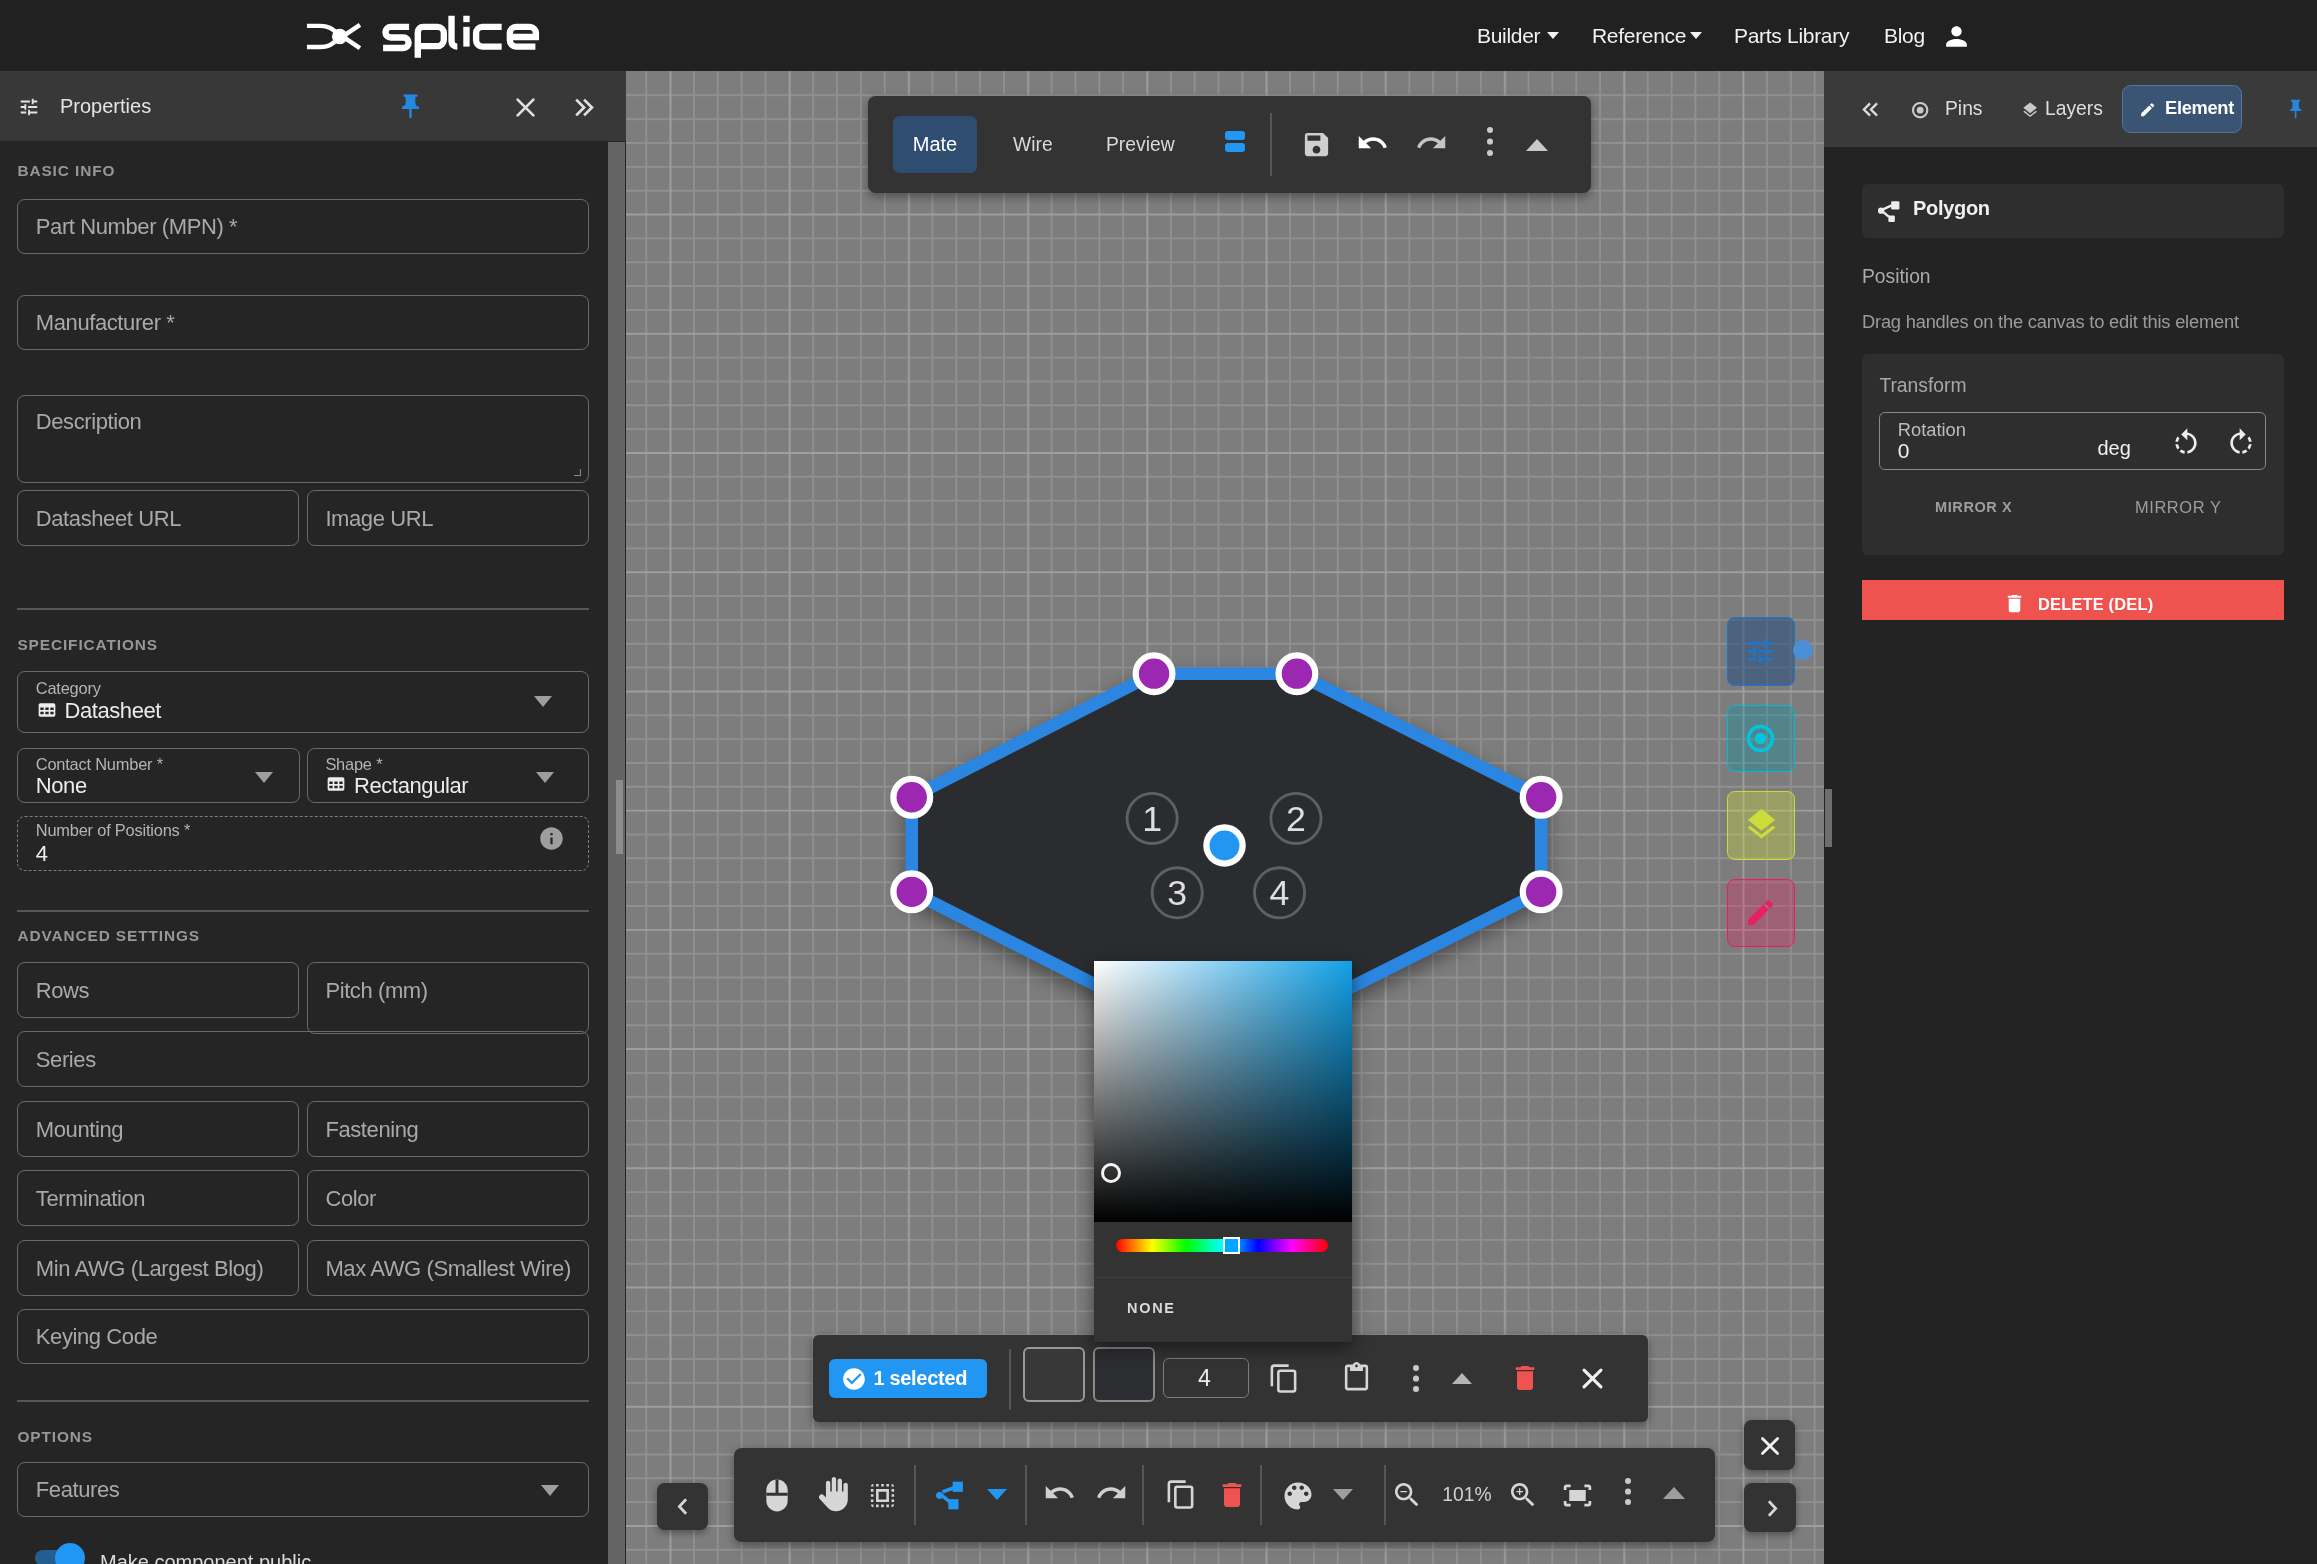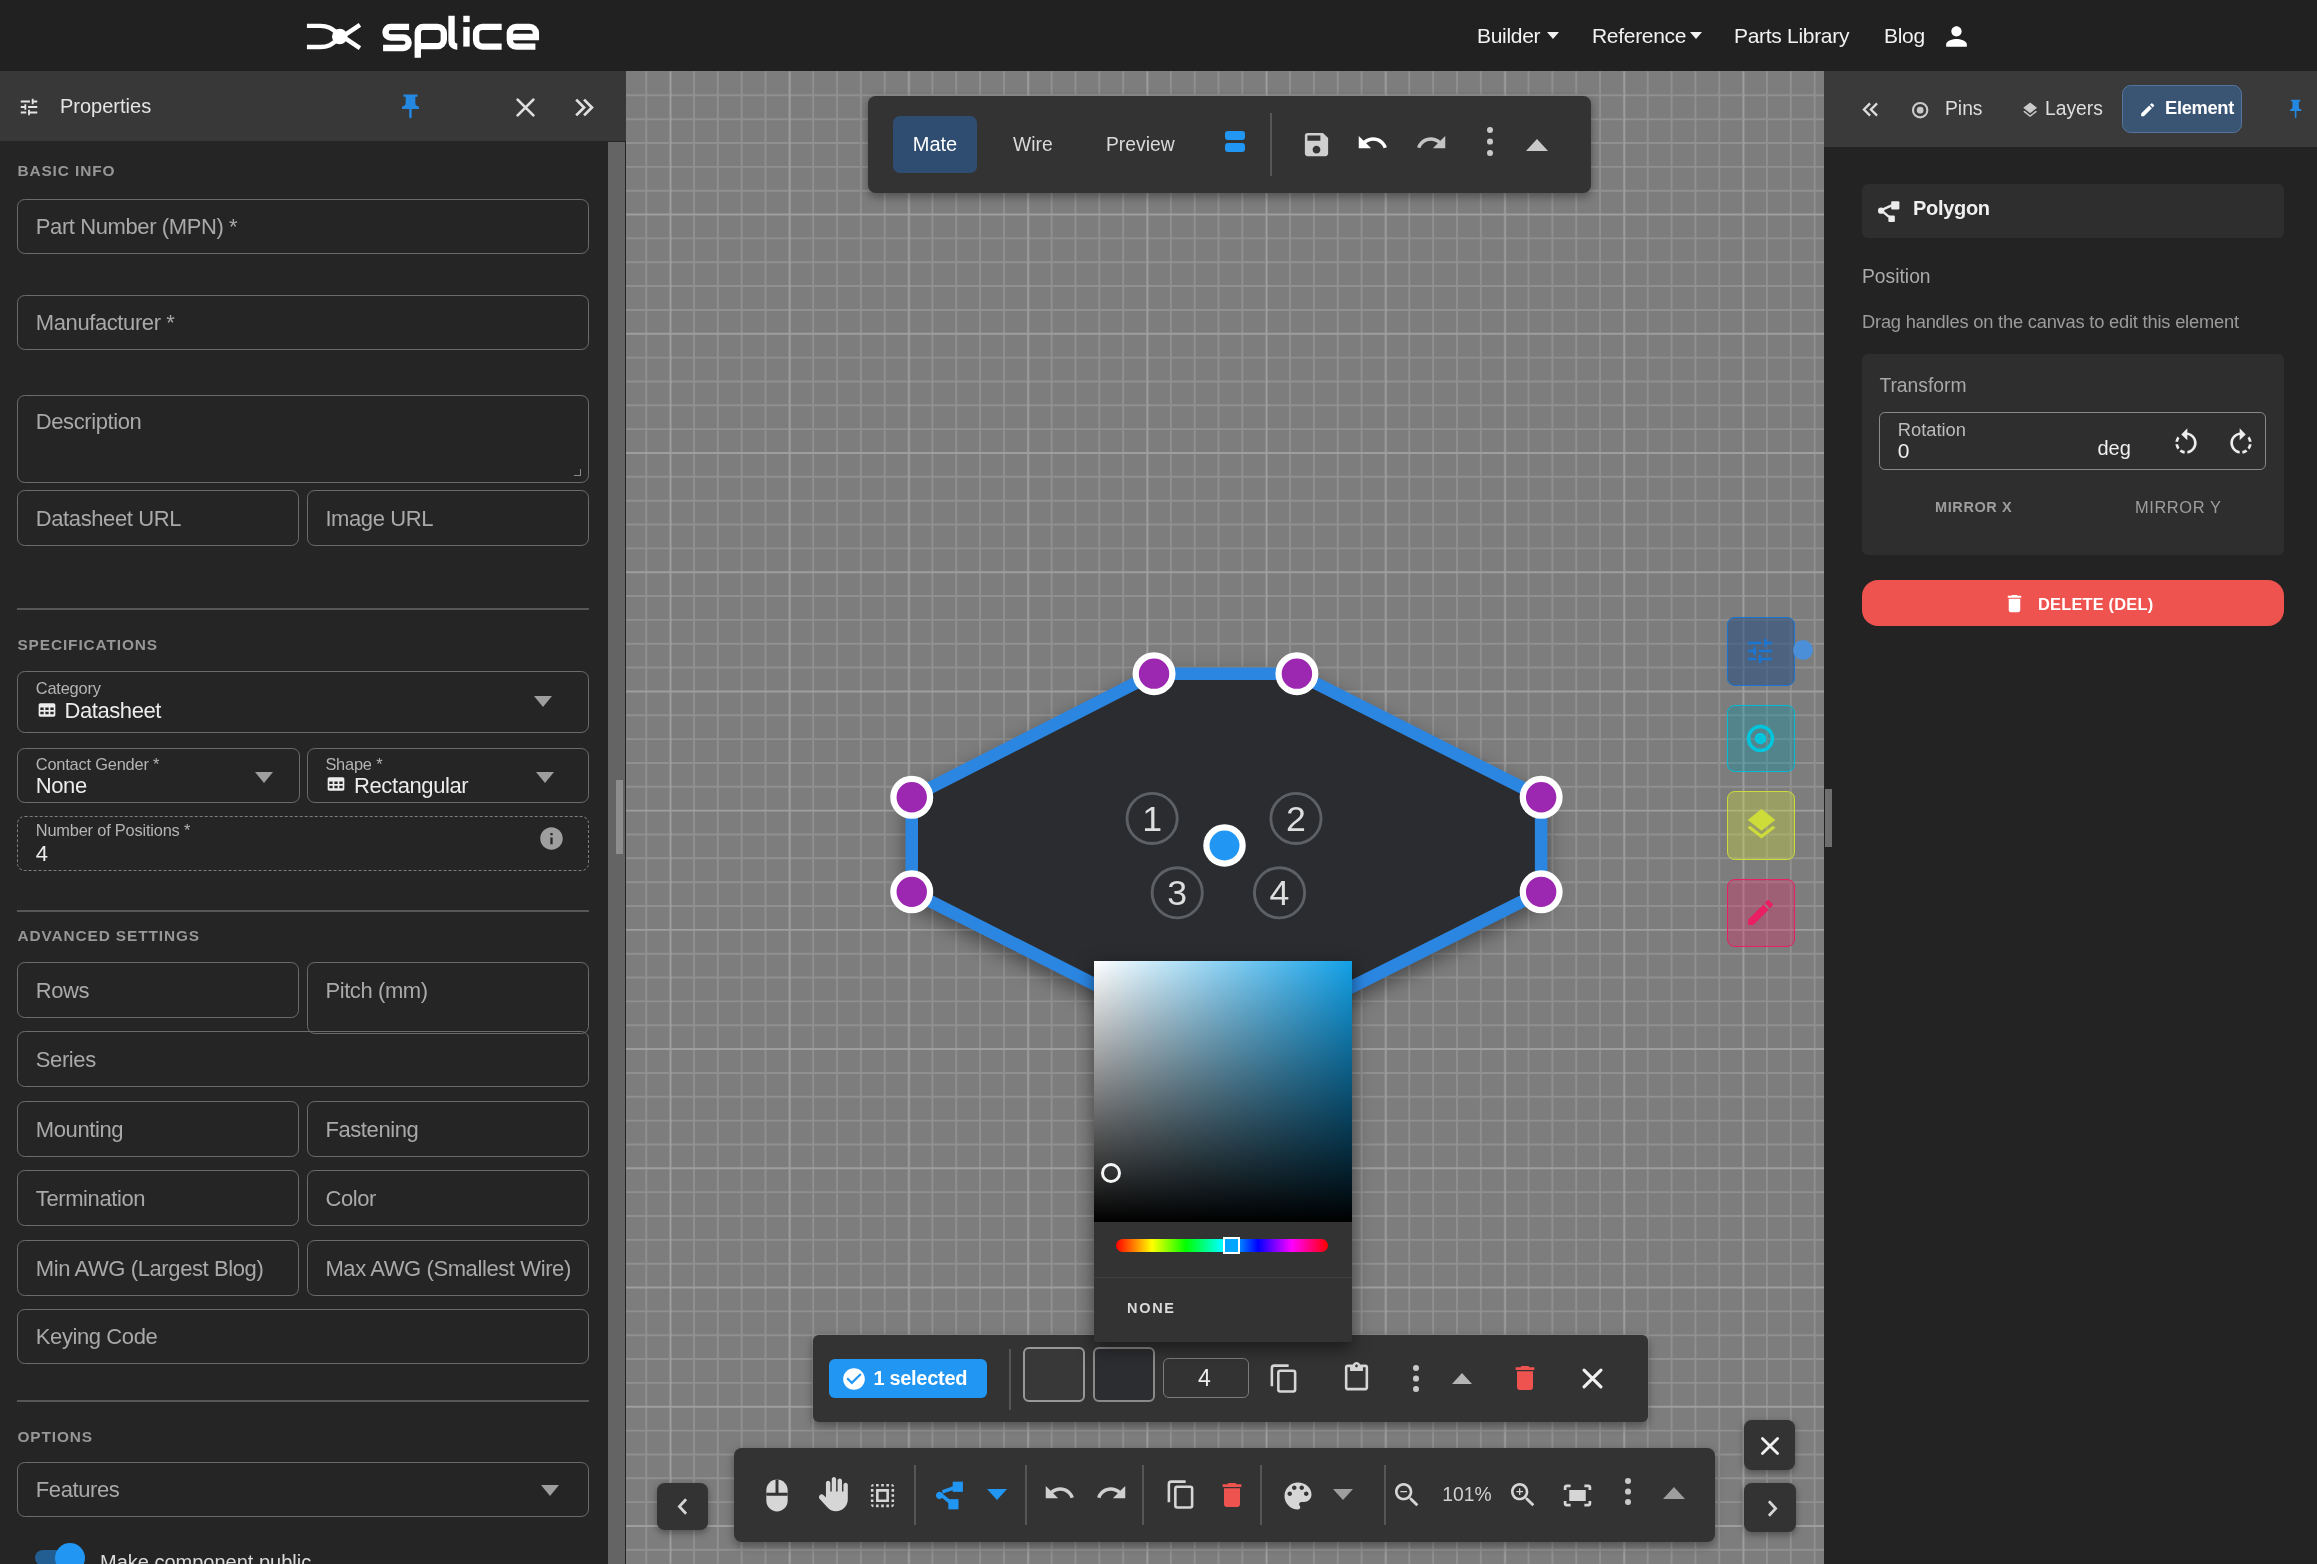--- a/index.html
+++ b/index.html
@@ -102,21 +102,21 @@
     <span class="sect" style="top:636px">SPECIFICATIONS</span>
     <div class="fld" style="left:17.4px;top:671px;width:572px;height:62px">
       <span class="slbl" style="top:6.8px">Category</span>
       <svg class="abs" style="left:18.3px;top:28px" width="20" height="20" viewBox="0 0 24 24">
           <path fill="#ececec" d="M4 4h16c1.1 0 2 .9 2 2v12c0 1.1-.9 2-2 2H4c-1.1 0-2-.9-2-2V6c0-1.1.9-2 2-2zm0 5v3h4V9H4zm6 0v3h4V9h-4zm10 3V9h-4v3h4zM4 14v3h4v-3H4zm6 0v3h4v-3h-4zm10 3v-3h-4v3h4z"></path>
         </svg>
       <span class="fval" style="left:46px;top:26px">Datasheet</span>
       <span class="caret" style="left:516px;top:24px"></span>
     </div>
     <div class="fld" style="left:17.4px;top:748px;width:283px;height:55px">
-      <span class="slbl" style="top:5.8px">Contact Gender *</span>
+      <span class="slbl" style="top:5.8px">Contact Number *</span>
       <span class="fval" style="top:24px">None</span>
       <span class="caret" style="left:237px;top:23px"></span>
     </div>
     <div class="fld" style="left:307px;top:748px;width:282px;height:55px">
       <span class="slbl" style="top:5.8px">Shape *</span>
       <svg class="abs" style="left:18.3px;top:25px" width="20" height="20" viewBox="0 0 24 24">
           <path fill="#ececec" d="M4 4h16c1.1 0 2 .9 2 2v12c0 1.1-.9 2-2 2H4c-1.1 0-2-.9-2-2V6c0-1.1.9-2 2-2zm0 5v3h4V9H4zm6 0v3h4V9h-4zm10 3V9h-4v3h4zM4 14v3h4v-3H4zm6 0v3h4v-3h-4zm10 3v-3h-4v3h4z"></path>
         </svg>
       <span class="fval" style="left:46px;top:24px">Rectangular</span>
       <span class="caret" style="left:228px;top:23px"></span>
@@ -412,21 +412,21 @@
         <svg class="abs" style="left:290px;top:13.5px" width="32" height="32" viewBox="0 0 24 24">
             <path fill="#ededed" d="M7.11 8.53L5.7 7.11C4.8 8.27 4.24 9.61 4.07 11h2.02c.14-.87.49-1.72 1.02-2.47zM6.09 13H4.07c.17 1.39.72 2.73 1.62 3.89l1.41-1.42c-.52-.75-.87-1.59-1.01-2.47zm1.01 5.32c1.16.9 2.51 1.44 3.9 1.61V17.9c-.87-.15-1.71-.49-2.46-1.03L7.1 18.32zM13 4.07V1L8.45 5.55 13 10V6.09c2.84.48 5 2.94 5 5.91s-2.16 5.43-5 5.91v2.02c3.95-.49 7-3.85 7-7.93s-3.05-7.44-7-7.93z"></path>
           </svg>
         <svg class="abs" style="left:345px;top:13.5px" width="32" height="32" viewBox="0 0 24 24">
             <path fill="#ededed" d="M16.89 8.53l1.41-1.42c.9 1.16 1.46 2.5 1.63 3.89h-2.02c-.14-.87-.49-1.72-1.02-2.47zm1.02 4.47h2.02c-.17 1.39-.72 2.73-1.62 3.89l-1.41-1.42c.52-.74.87-1.59 1.01-2.47zm-1.01 5.32c-1.16.9-2.51 1.44-3.9 1.61V17.9c.87-.15 1.71-.49 2.46-1.03l1.44 1.45zM11 4.07V1l4.55 4.55L11 10V6.09c-2.84.48-5 2.94-5 5.91s2.16 5.43 5 5.91v2.02c-3.95-.49-7-3.85-7-7.93s3.05-7.44 7-7.93z"></path>
           </svg>
       </div>
       <span class="abs" style="left:73px;top:145px;font-size:14.5px;font-weight:bold;letter-spacing:0.6px;color:#9e9e9e">MIRROR X</span>
       <span class="abs" style="left:273px;top:144px;font-size:16.4px;font-weight:normal;letter-spacing:0.6px;color:#9e9e9e">MIRROR Y</span>
     </div>
-    <div class="abs" style="left:38px;top:580px;width:422px;height:46px;background:#ef5350;border-radius:16px">
+    <div class="abs" style="left:38px;top:580px;width:422px;height:40px;background:#ef5350;border-radius:0">
       <svg class="abs" style="left:141px;top:11.6px" width="23" height="23" viewBox="0 0 24 24">
           <path fill="#fff" d="M6 19c0 1.1.9 2 2 2h8c1.1 0 2-.9 2-2V7H6v12zM19 4h-3.5l-1-1h-5l-1 1H5v2h14V4z"></path>
         </svg>
       <span class="abs" style="left:176px;top:14.5px;font-size:16.4px;font-weight:bold;letter-spacing:0.2px;color:#fff">DELETE (DEL)</span>
     </div>
     <span class="abs" style="left:1px;top:789px;width:6.8px;height:58px;background:#6e6e6e"></span>
   </div>
 </div>
 
 

